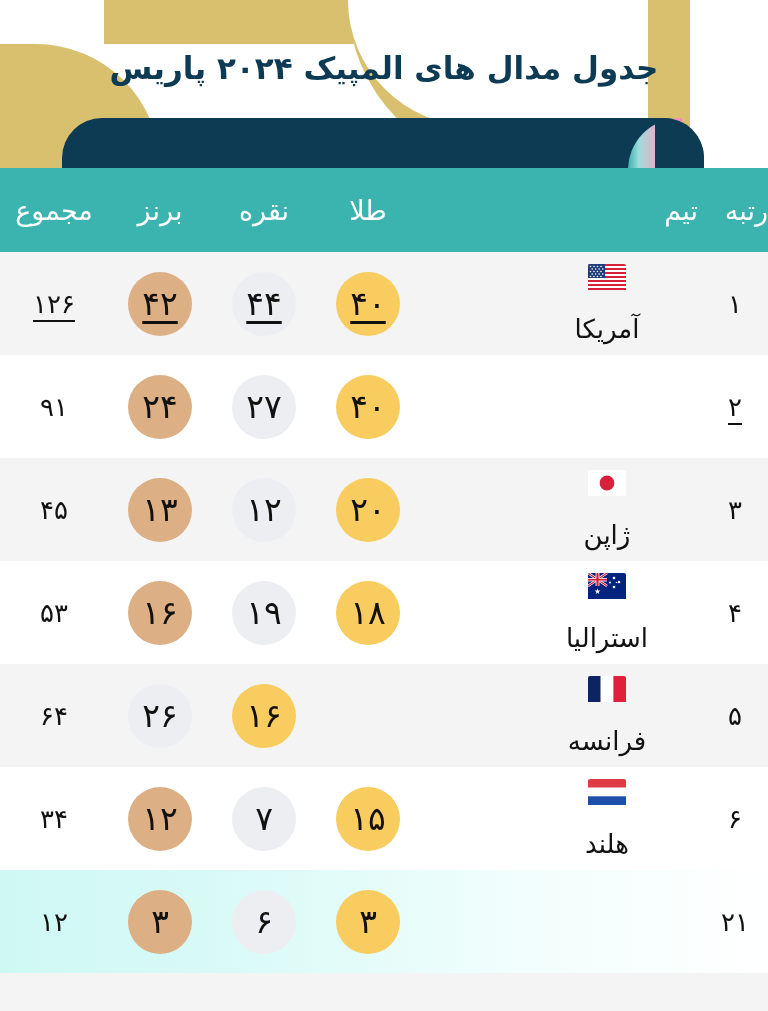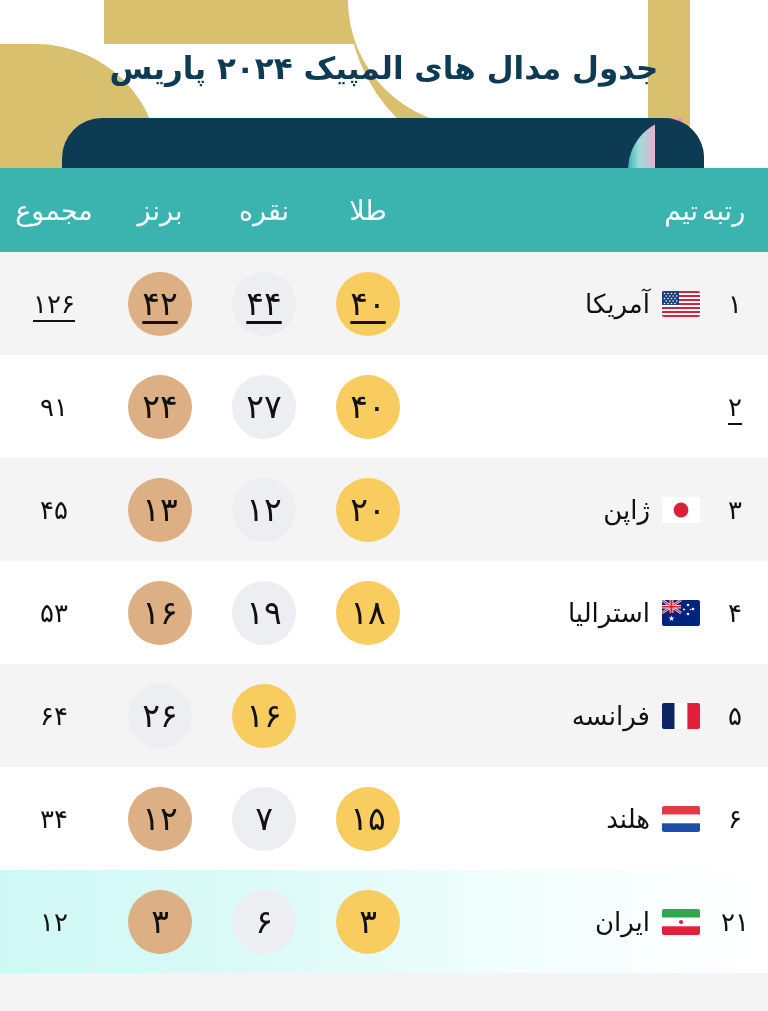--- a/index.html
+++ b/index.html
@@ -142,21 +142,21 @@
     white-space: nowrap;
   }
   .col-rank   { width: 66px;  flex: 0 0 66px;  }
   .col-team   { width: 186px; flex: 0 0 186px; }
   .col-spacer { flex: 1 1 auto; }
   .col-gold   { width: 104px; flex: 0 0 104px; }
   .col-silver { width: 104px; flex: 0 0 104px; }
   .col-bronze { width: 104px; flex: 0 0 104px; }
   .col-total  { width: 108px; flex: 0 0 108px; }
 
-  .thead .col-rank { text-align: left; }
+  .thead .col-rank { text-align: right; }
   .thead .col-team { text-align: right; padding-right: 4px; }
 
   .row {
     display: flex;
     align-items: center;
     width: 768px;
     height: 103px;
     background: #FFFFFF;
     position: relative;
   }
@@ -172,20 +172,21 @@
     text-align: center;
   }
   .rank-cell .underline { text-decoration: underline; text-underline-offset: 7px; }
 
   .team-cell {
     display: flex;
     align-items: center;
     justify-content: flex-start;
     gap: 12px;
     padding-right: 2px;
+    flex-direction: column;
   }
   .team-name {
     font-size: 26px;
     color: #111111;
     white-space: nowrap;
   }
 
   
   .flag {
     width: 38px;
@@ -449,29 +450,20 @@
           </div>
           <div class="cell col-bronze disc-wrap">
             <span class="disc bronze">
               <span class="">۱۲</span>
             </span>
           </div>
           <div class="cell col-total total-cell"><span class="">۳۴</span></div>
         </div>
         <div class="row highlight">
           <div class="cell col-rank rank-cell"><span class="">۲۱</span></div>
-          <div class="cell col-team team-cell">
-            <span class="flag"><svg viewBox="0 0 38 26" width="38" height="26" xmlns="http://www.w3.org/2000/svg">
-                <rect width="38" height="8.7" y="0" fill="#2FA84F"></rect>
-                <rect width="38" height="8.6" y="8.7" fill="#ffffff"></rect>
-                <rect width="38" height="8.7" y="17.3" fill="#E1203B"></rect>
-                <circle cx="19" cy="13" r="2.1" fill="#E1203B"></circle>
-              </svg></span>
-            <span class="team-name">ایران</span>
-          </div>
           <div class="col-spacer"></div>
           <div class="cell col-gold disc-wrap">
             <span class="disc gold">
               <span class="">۳</span>
             </span>
           </div>
           <div class="cell col-silver disc-wrap">
             <span class="disc silver">
               <span class="">۶</span>
             </span>

